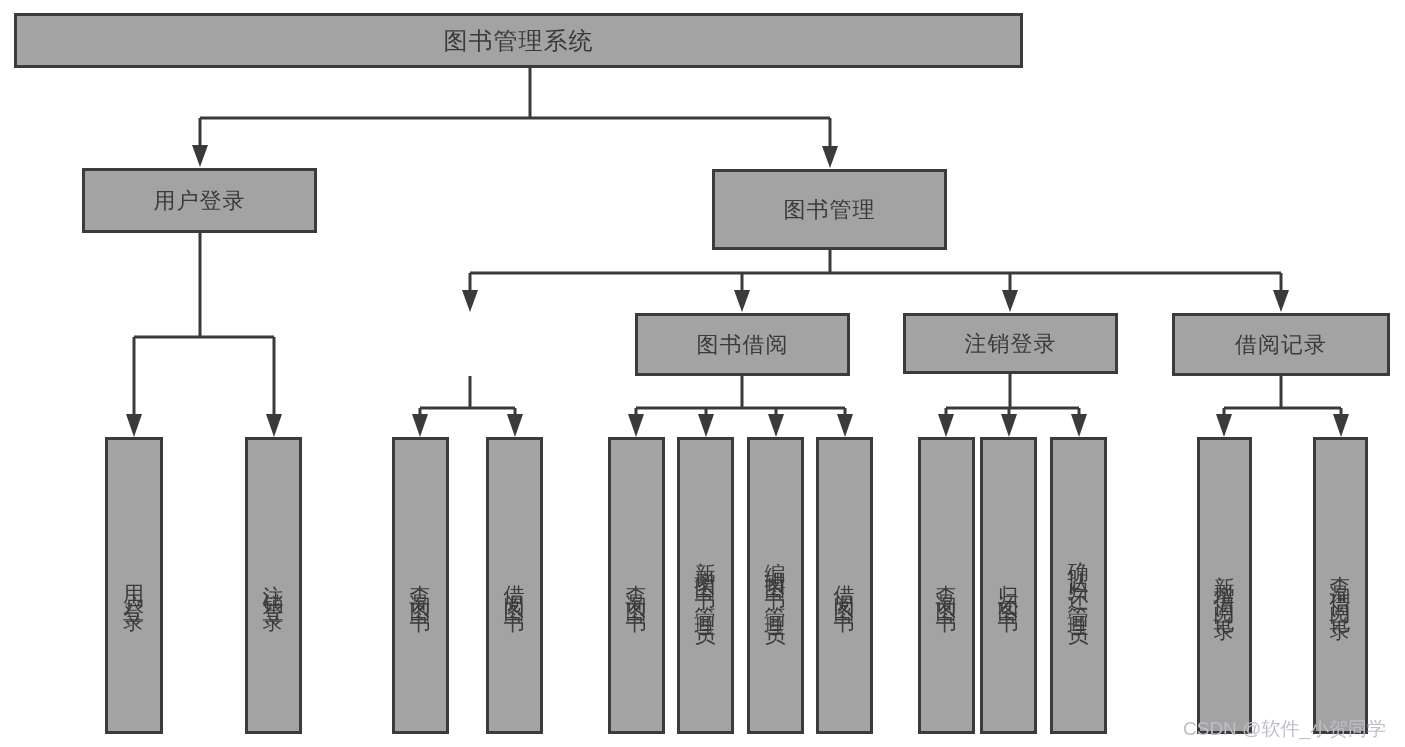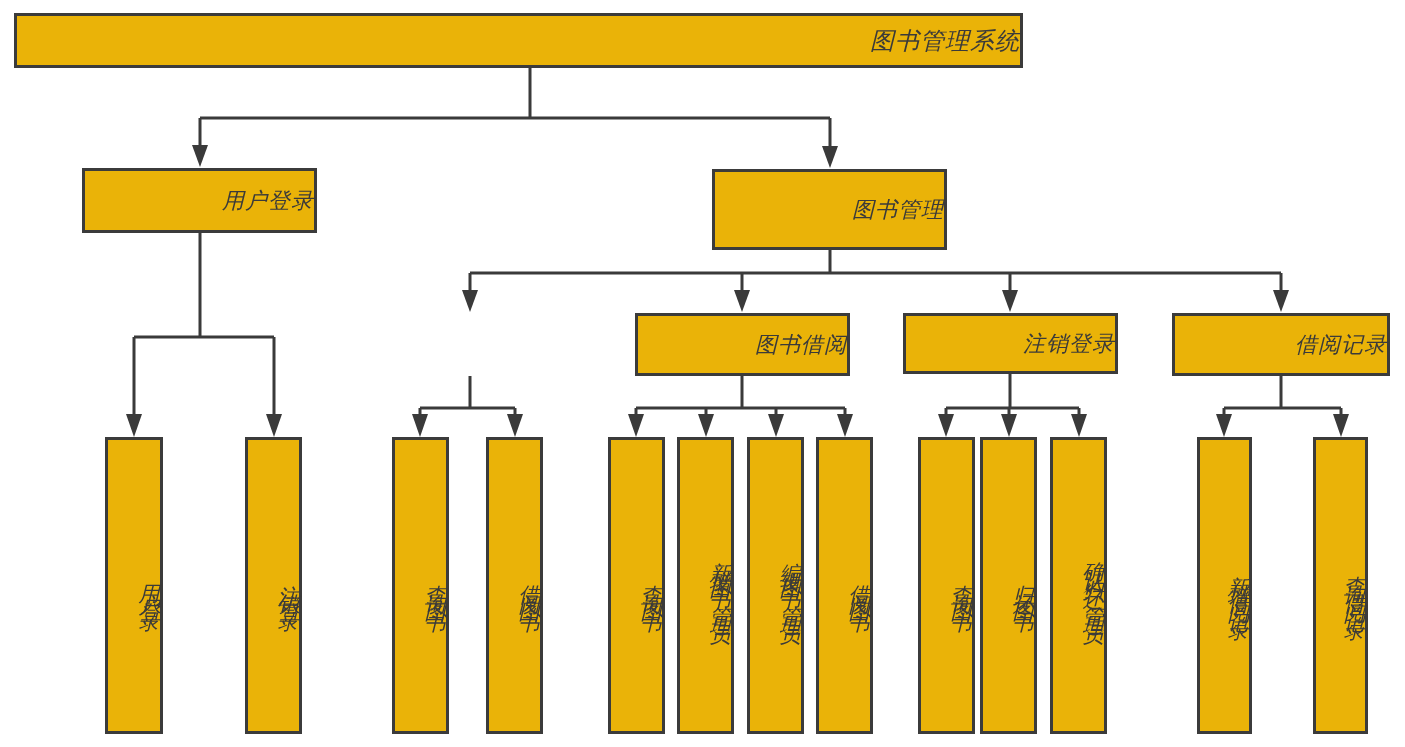--- a/index.html
+++ b/index.html
@@ -10,25 +10,24 @@
     font-family:"Liberation Sans","DejaVu Sans",sans-serif;
     overflow:hidden;
   }
   .wires{position:absolute;left:0;top:0;width:1405px;height:747px;z-index:1;}
   .wire{fill:none;stroke:#3a3a3a;stroke-width:3;}
   .arrowhead{fill:#3a3a3a;stroke:none;}
   .node{
     position:absolute;
     box-sizing:border-box;
     border:3px solid #3b3b3b;
-    background:#eab308;
-    display:flex;align-items:center;justify-content:flex-end;
+    background:#a3a3a3;
+    display:flex;align-items:center;justify-content:center;
     color:#3a3a3a;
     z-index:2;
-    font-style:italic;
   }
   .node.root span{font-size:24px;letter-spacing:1px;}
   .node.branch span{font-size:22px;letter-spacing:1px;}
   .node.leaf span{
     writing-mode:vertical-rl;
     text-orientation:mixed;
     font-size:21px;
     letter-spacing:9px;
     line-height:1;
   }
@@ -136,14 +135,15 @@
     <span>确认归还（管理员）</span>
   </div>
 
   <div class="node leaf" style="left:1197px;top:437px;width:55px;height:297px">
     <span>新增借阅记录</span>
   </div>
   <div class="node leaf" style="left:1313px;top:437px;width:55px;height:297px">
     <span>查询借阅记录</span>
   </div>
 
+  <div class="watermark">CSDN @软件_小贺同学</div>
 
 </div>
 
 </body></html>

